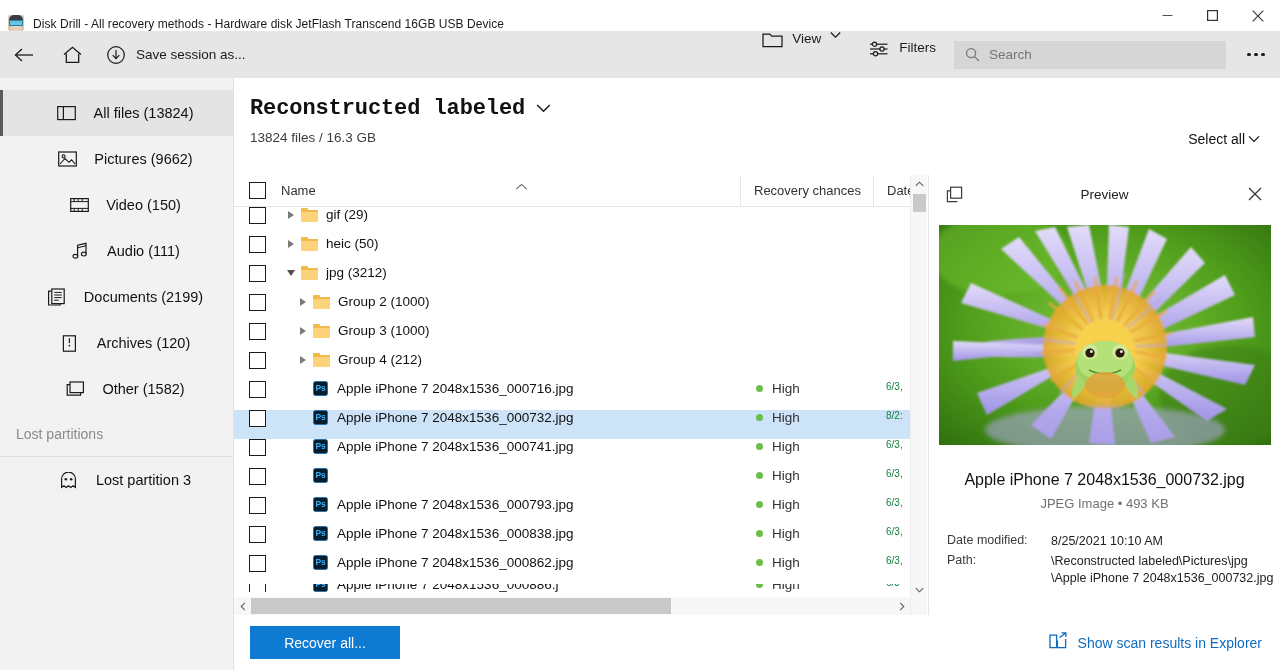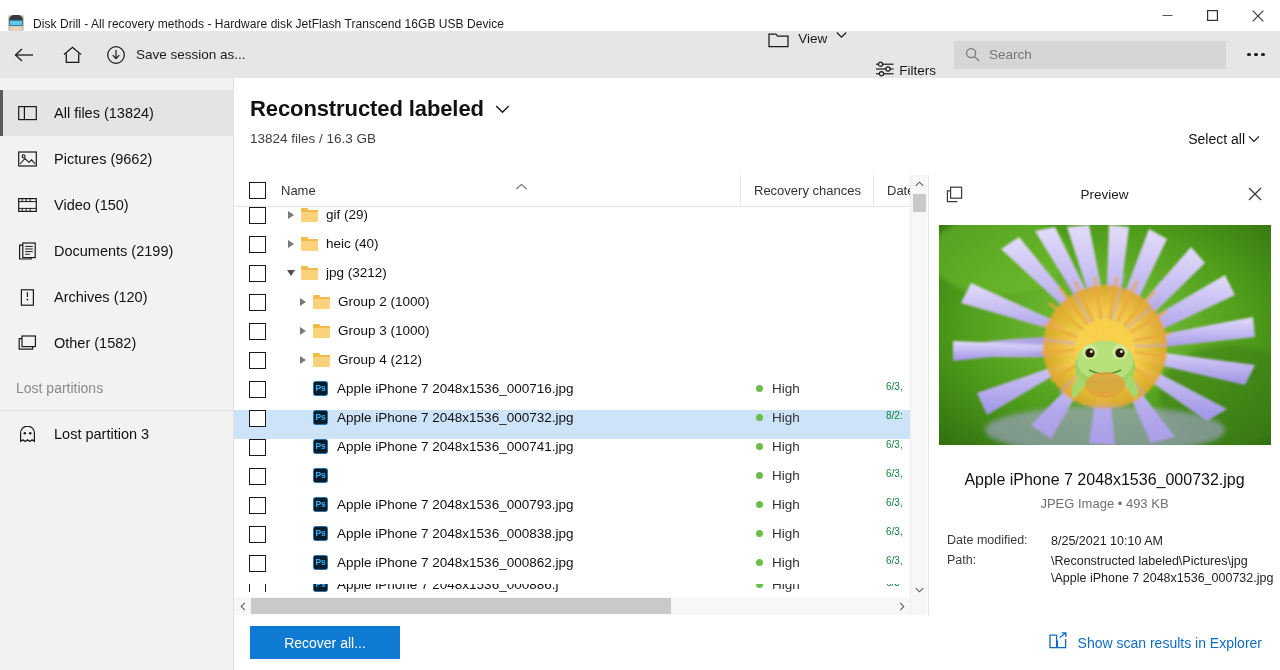--- a/index.html
+++ b/index.html
@@ -45,57 +45,58 @@
     height:47px; display:flex; align-items:center; justify-content:center;
     color:#1a1a1a;
   }
   .tbar-back { width:48px; }
   .tbar-home { width:48px; }
   .tbar-save { display:flex; align-items:center; gap:10px; padding-left:10px; padding-right:14px; height:47px;}
   .tbar-save .lbl { font-size:13.5px; color:#1a1a1a; }
   .tbar-right { margin-left:auto; display:flex; align-items:center; height:47px; }
   .tbar-view { display:flex; gap:9px; padding:0 14px; height:47px; }
   .tbar-view .lbl { font-size:13.5px; color:#1a1a1a; }
-  .tbar-filters { display:flex; align-items:flex-end; gap:4px; padding:0 14px; height:47px;}
+  .tbar-filters { display:flex; align-items:flex-start; gap:10px; padding:9px 14px; height:47px;}
   .tbar-filters .lbl { font-size:13.5px; color:#1a1a1a; }
   .searchbox {
     width:272px; height:28px; background:#d6d6d6; display:flex; align-items:center;
     padding-left:11px; gap:9px; margin-left:4px; margin-right:6px;
   }
   .searchbox .ph { font-size:13.5px; color:#767676; }
   .tbar-more { width:48px; height:47px; display:flex; align-items:center; justify-content:center; }
   .dots { display:flex; gap:3.5px; }
   .dots i { width:3.5px; height:3.5px; border-radius:50%; background:#1a1a1a; display:block; }
 
   
   .sidebar {
     position:absolute; left:0; top:78px; width:234px; height:592px;
     background:#f2f2f2; border-right:1px solid #e1e1e1;
     padding-top:12px;
   }
   .side-item {
     height:46px; display:flex; align-items:center; padding-left:16px; gap:16px;
     position:relative;
+    justify-content:center;
   }
   .side-item.active { background:#e4e4e4; }
   .side-item.active::before {
     content:""; position:absolute; left:0; top:0; width:3px; height:46px; background:#5a5a5a;
   }
   .side-ico { width:22px; height:22px; display:flex; align-items:center; justify-content:center; color:#1a1a1a; flex:0 0 22px;}
   .side-lbl { font-size:14.5px; color:#111; white-space:nowrap; }
   .side-group {
     font-size:14px; color:#8a8a8a; padding-left:16px; height:44px;
     display:flex; align-items:center;
   }
   .side-divider { height:1px; background:#dedede; margin:0 0 0 0; }
 
   
   .main { position:absolute; left:234px; top:78px; width:1046px; height:592px; background:#fff; }
   .main-head { padding:18px 0 0 16px; }
-  .mh-title-row { display:flex; align-items:center; gap:11px; }
+  .mh-title-row { display:flex; align-items:center; gap:11px;font-family:Liberation Mono, monospace; }
   .mh-title { font-size:22px; font-weight:bold; color:#111; letter-spacing:-0.1px; }
   .mh-sub { font-size:13.5px; color:#3d3d3d; margin-top:9px; }
   .select-all {
     position:absolute; right:20px; top:131px; display:flex; align-items:center; gap:3px;
   }
   .select-all .lbl { font-size:14px; color:#111; }
 
   
   .tablewrap { position:absolute; left:234px; top:175px; width:693px; height:440px; background:#fff; }
   .thead {
@@ -323,20 +324,31 @@
             <line x1="8.2" y1="1.6" x2="8.2" y2="4.6" stroke="#1a1a1a" stroke-width="1"></line>
             <line x1="12.2" y1="1.6" x2="12.2" y2="4.6" stroke="#1a1a1a" stroke-width="1"></line>
             <line x1="4.2" y1="11.4" x2="4.2" y2="14.4" stroke="#1a1a1a" stroke-width="1"></line>
             <line x1="8.2" y1="11.4" x2="8.2" y2="14.4" stroke="#1a1a1a" stroke-width="1"></line>
             <line x1="12.2" y1="11.4" x2="12.2" y2="14.4" stroke="#1a1a1a" stroke-width="1"></line>
           </svg>
       </span>
       <span class="side-lbl">Video (150)</span>
     </div>
 
+    <div class="side-item">
+      <span class="side-ico">
+        <svg width="19" height="18" viewBox="0 0 19 18">
+            <path d="M6.6 14 V3.2 L15 1.3 V11.6" fill="none" stroke="#1a1a1a" stroke-width="1.2"></path>
+            <ellipse cx="4.4" cy="14.3" rx="2.4" ry="1.9" fill="none" stroke="#1a1a1a" stroke-width="1.2"></ellipse>
+            <ellipse cx="12.8" cy="12.1" rx="2.4" ry="1.9" fill="none" stroke="#1a1a1a" stroke-width="1.2"></ellipse>
+            <line x1="6.6" y1="5.7" x2="15" y2="3.8" stroke="#1a1a1a" stroke-width="1.1"></line>
+          </svg>
+      </span>
+      <span class="side-lbl">Audio (111)</span>
+    </div>
 
     <div class="side-item">
       <span class="side-ico">
         <svg width="19" height="18" viewBox="0 0 19 18">
             <rect x="4.8" y="1" width="12.4" height="14.6" fill="none" stroke="#1a1a1a" stroke-width="1.2"></rect>
             <path d="M4.8 3.2 H1.6 V17 H13.2 V15.6" fill="none" stroke="#1a1a1a" stroke-width="1.2"></path>
             <line x1="7.2" y1="4.4" x2="14.8" y2="4.4" stroke="#1a1a1a" stroke-width="1"></line>
             <line x1="7.2" y1="7" x2="14.8" y2="7" stroke="#1a1a1a" stroke-width="1"></line>
             <line x1="7.2" y1="9.6" x2="14.8" y2="9.6" stroke="#1a1a1a" stroke-width="1"></line>
             <line x1="7.2" y1="12.2" x2="11.8" y2="12.2" stroke="#1a1a1a" stroke-width="1"></line>
@@ -445,21 +457,21 @@
           </div>
           <div class="r-name" style="padding-left: 0px;">
             <span class="caret">
               <span class="tri-r"></span>
             </span>
             <span class="folder">
               <span class="tab"></span>
               <span class="bod"></span>
               <span class="bod2"></span>
             </span>
-            <span class="r-label">heic (40)</span>
+            <span class="r-label">heic (50)</span>
           </div>
           <div class="r-rec"></div>
           <div class="r-date"></div>
         </div>
         <div class="row">
           <div class="r-check">
             <span class="cb"></span>
           </div>
           <div class="r-name" style="padding-left: 0px;">
             <span class="caret">

